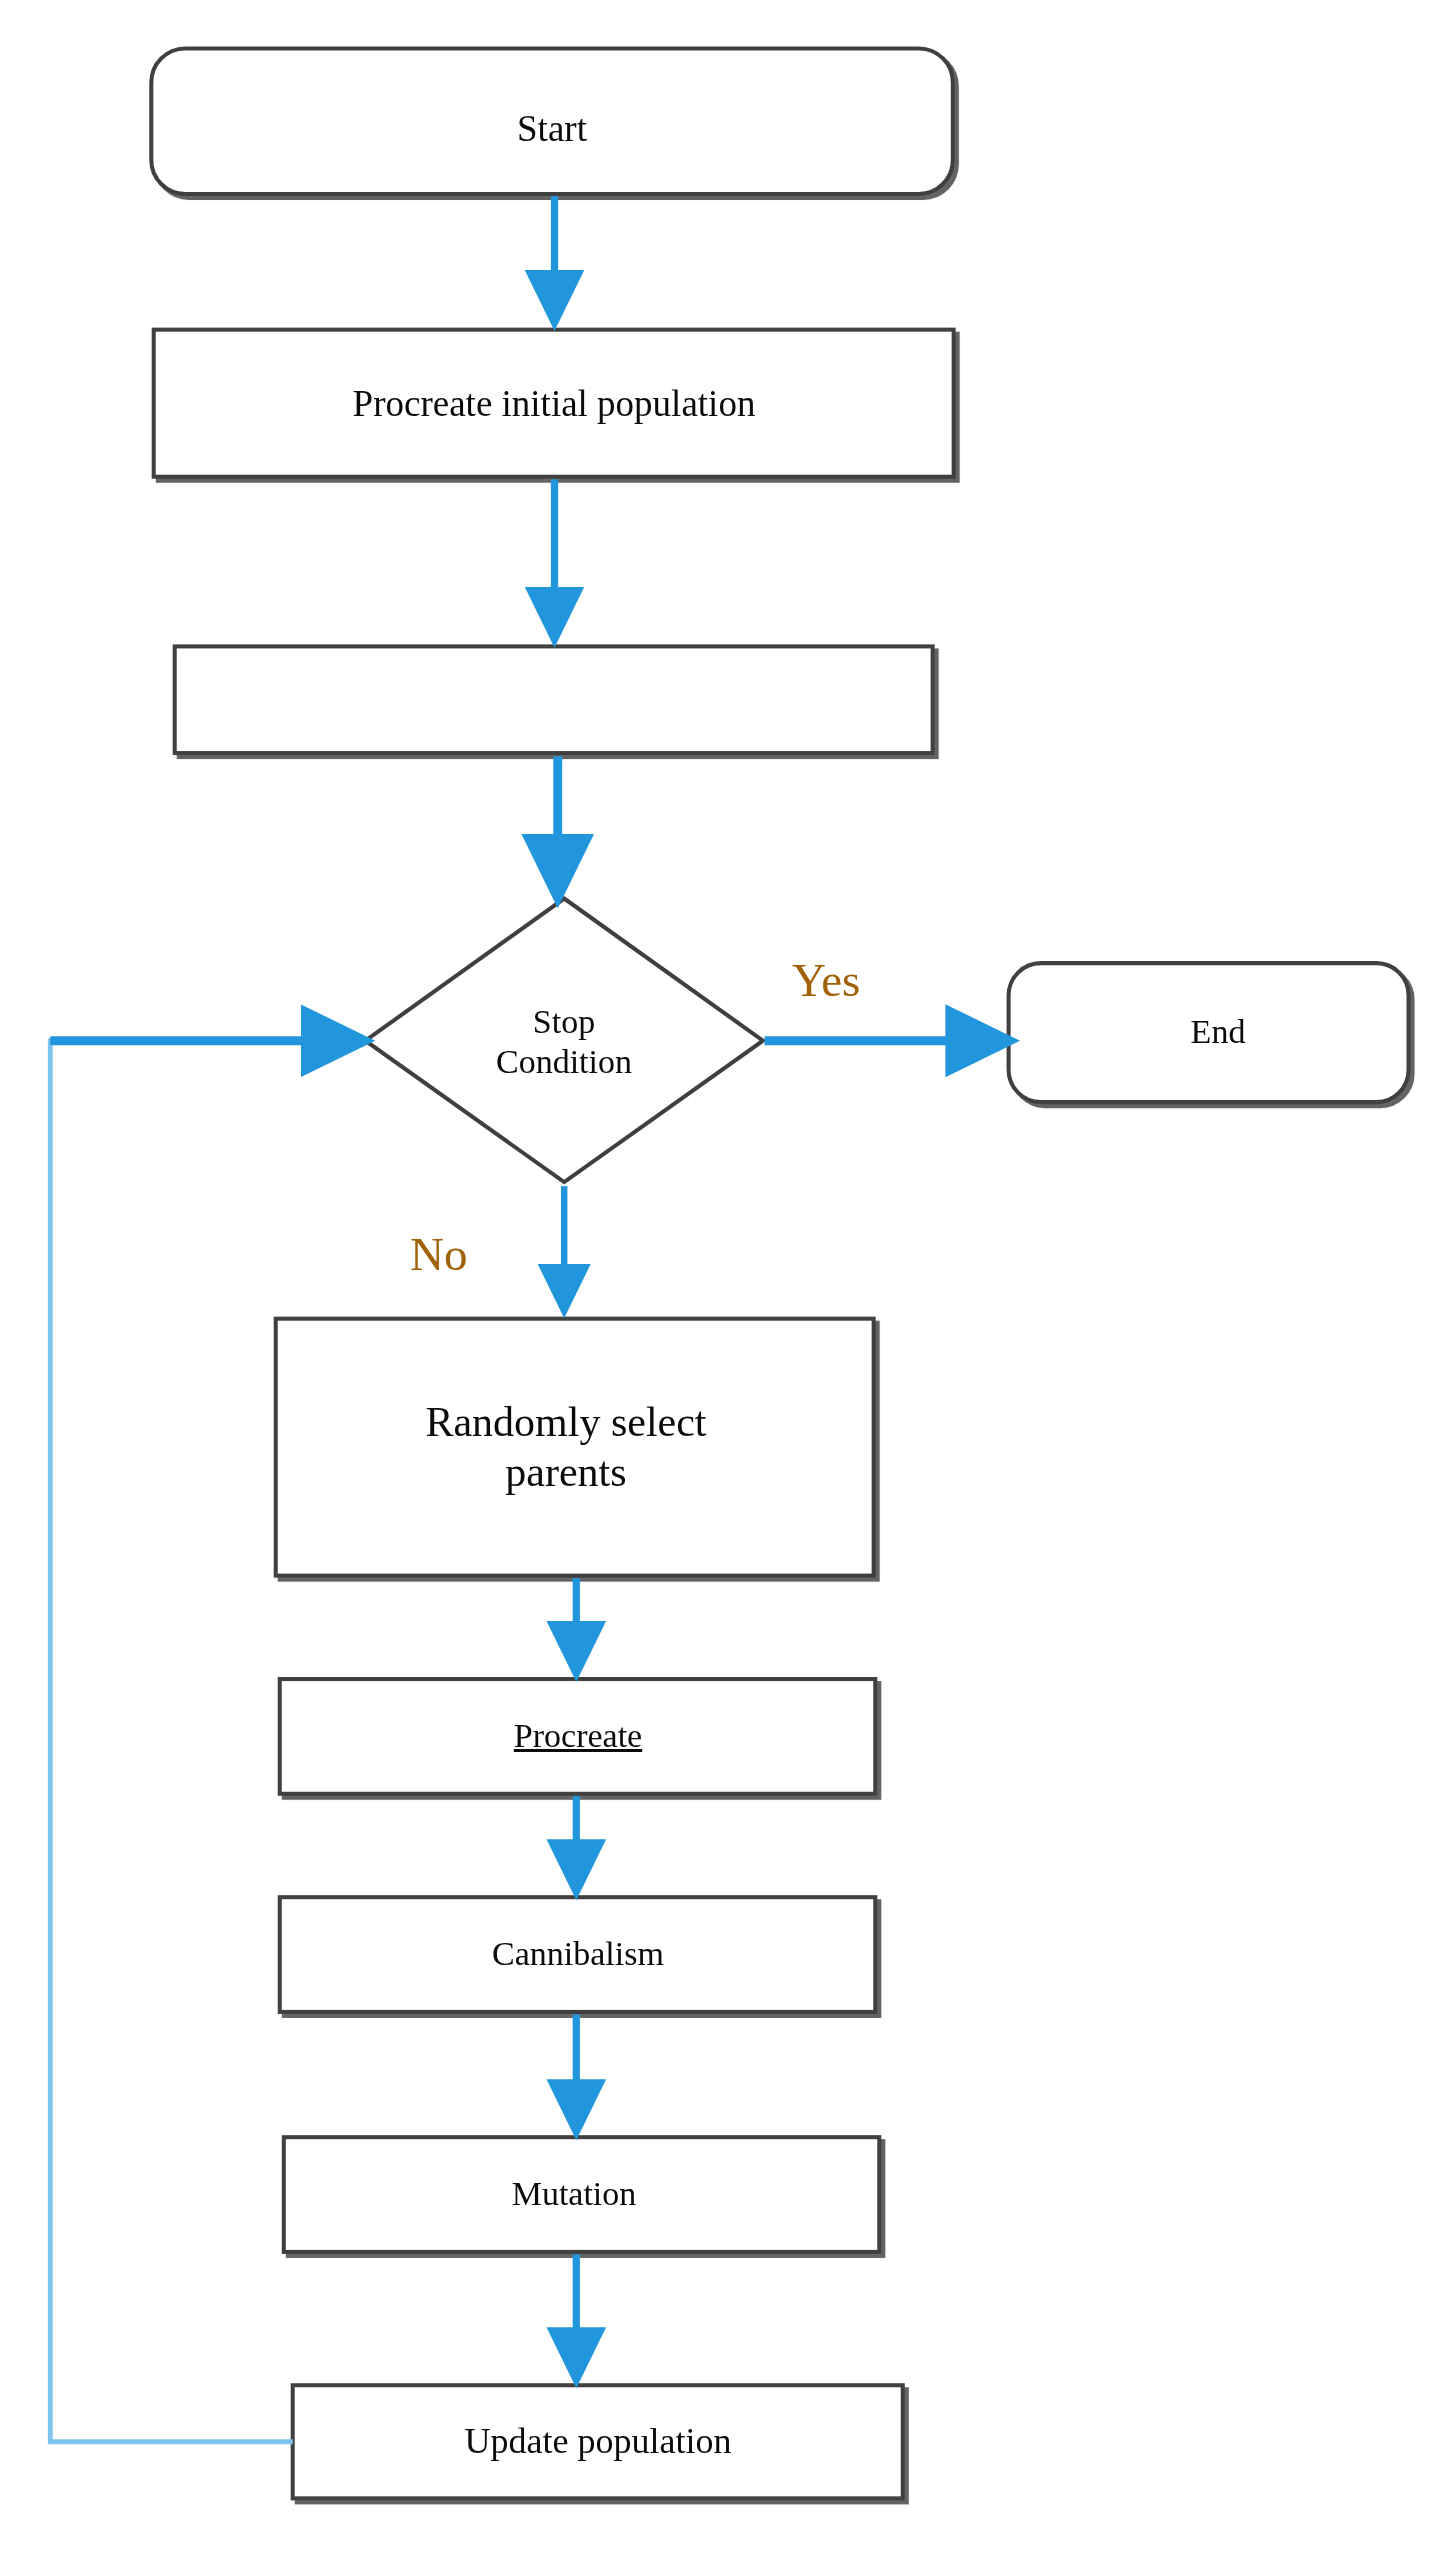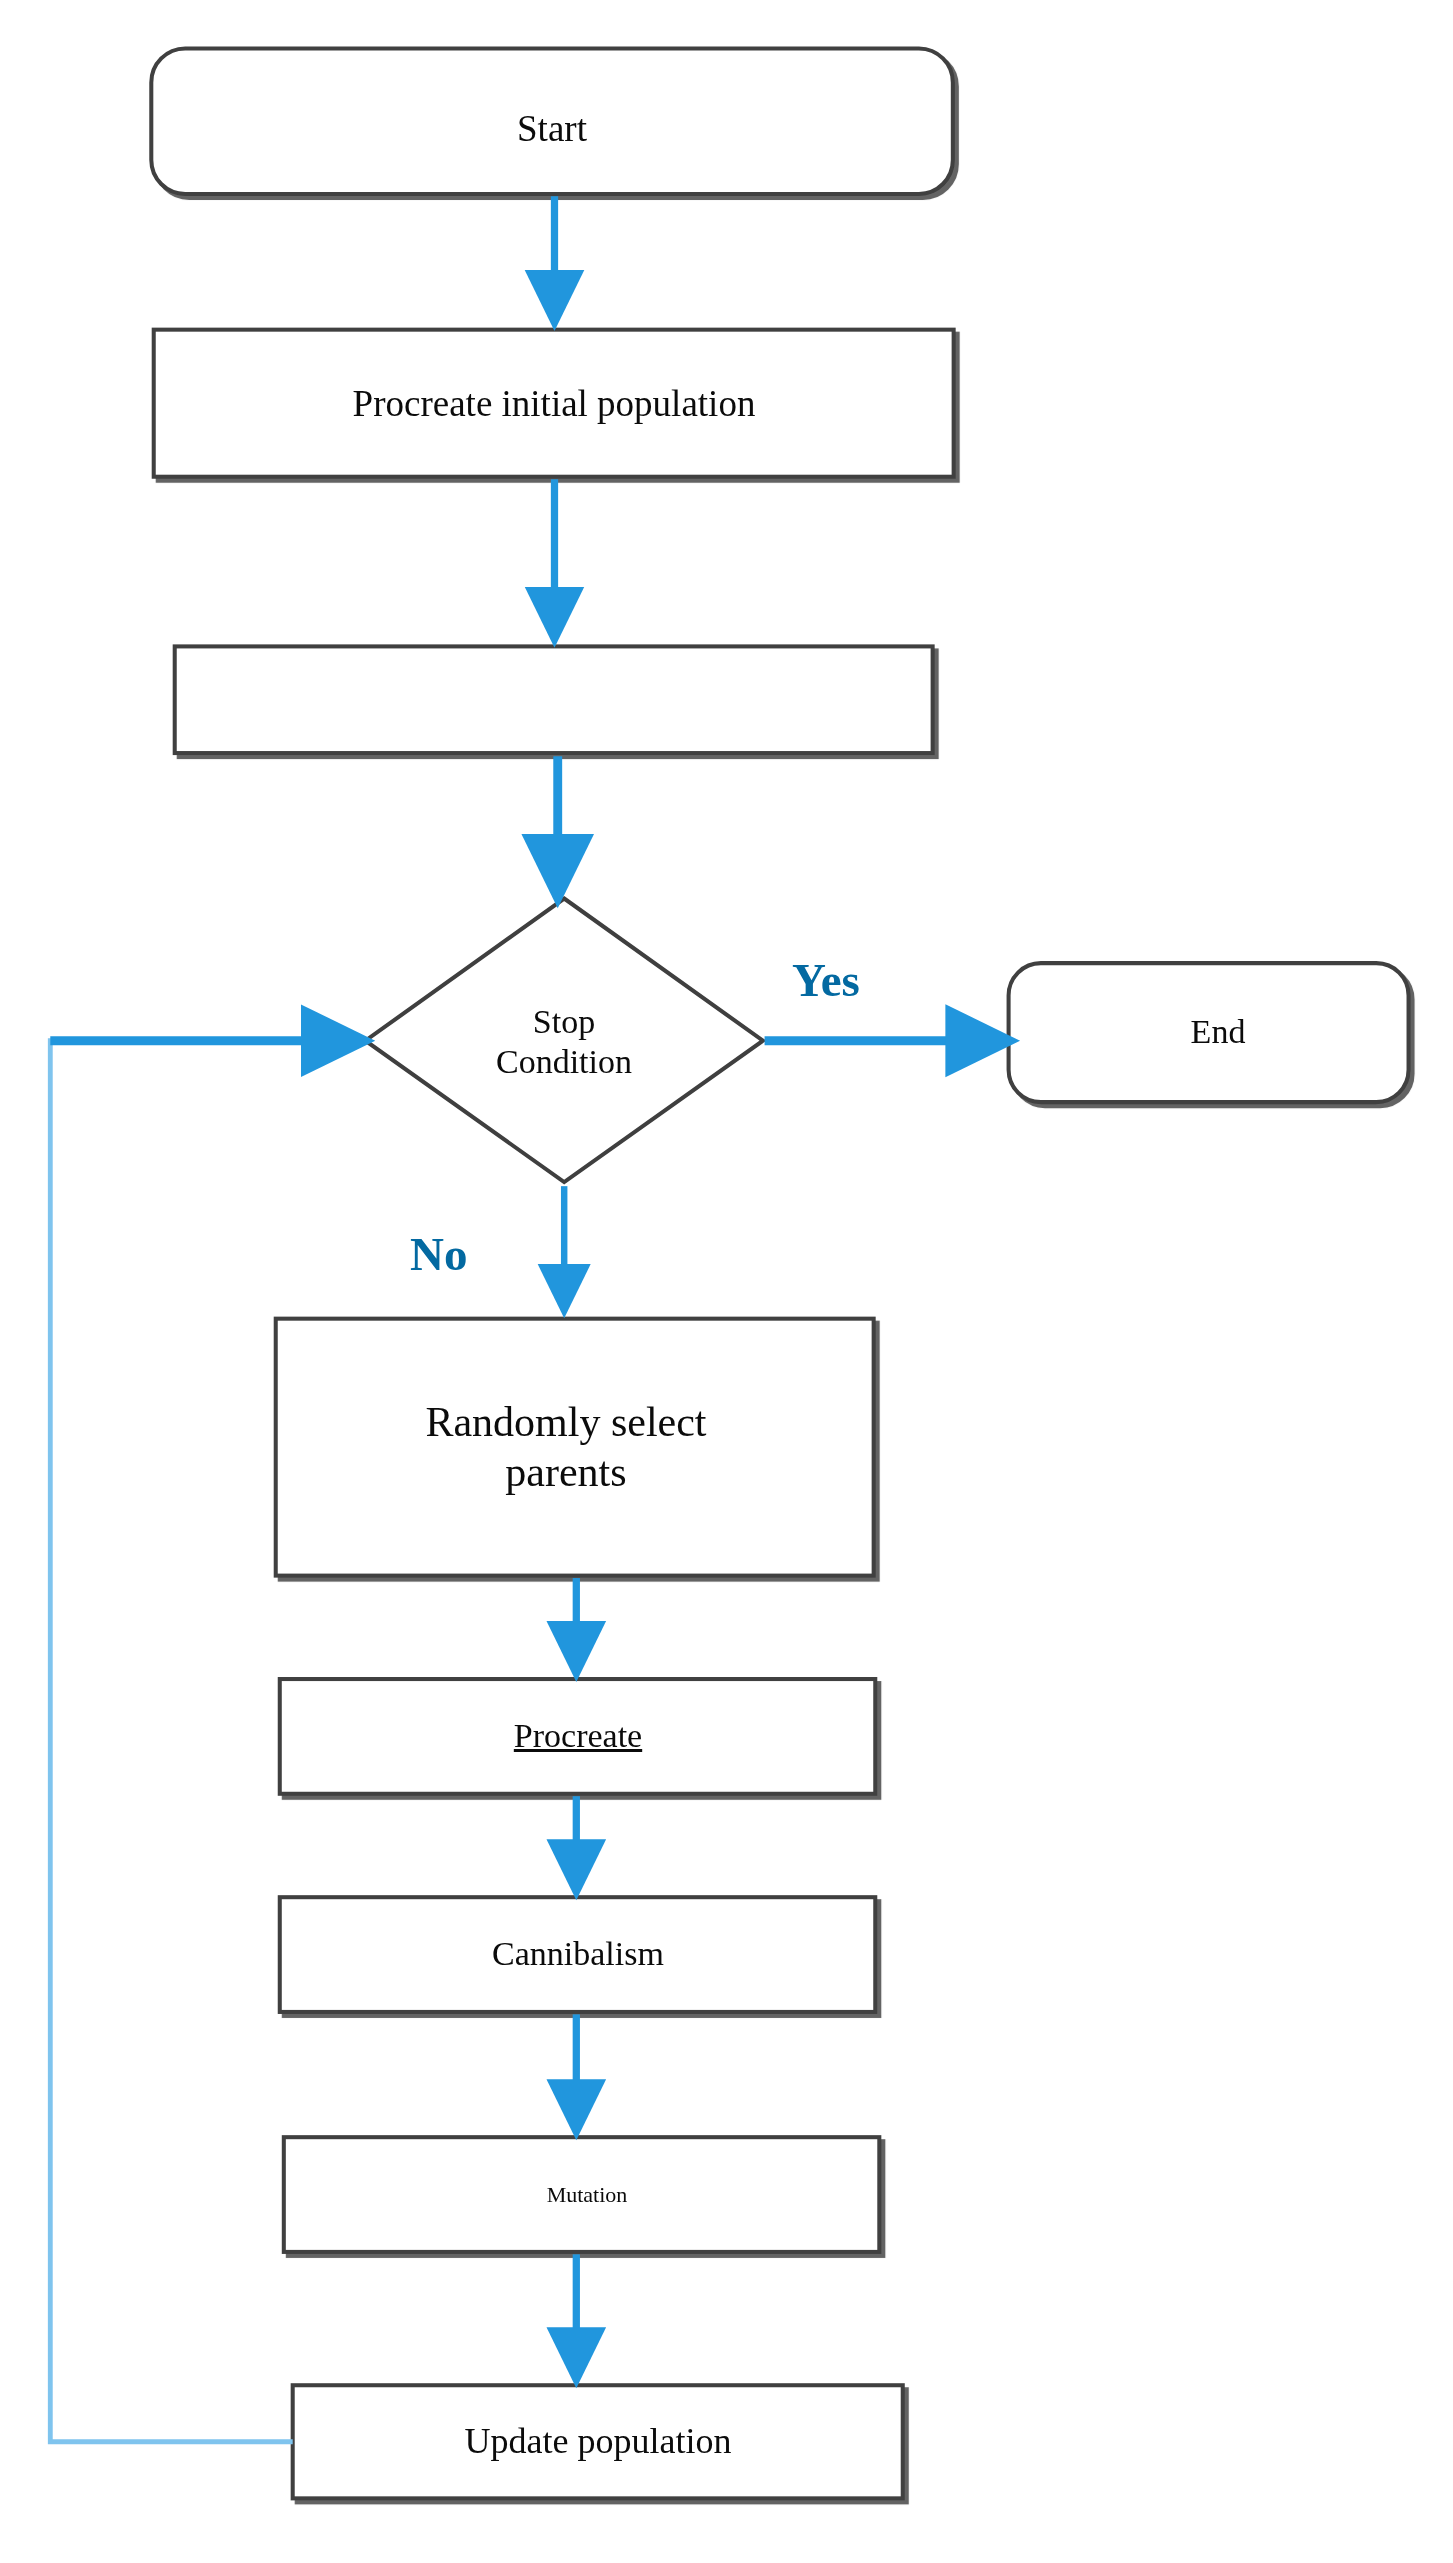--- a/index.html
+++ b/index.html
@@ -33,23 +33,23 @@
     text-align: center;
     color: #0b0b0b;
     font-family: "Liberation Serif", "DejaVu Serif", serif;
     font-weight: 400;
     line-height: 1.18;
     white-space: pre-line;
     pointer-events: none;
   }
   .edge-label {
     position: absolute;
-    color: #0369a1;
+    color: #a16207;
     font-family: "Liberation Serif", "DejaVu Serif", serif;
-    font-weight: 700;
+    font-weight: 400;
     white-space: nowrap;
     pointer-events: none;
   }
 </style>
 </head>
 <body>
 
 <div id="canvas">
 
   <svg id="flow-svg" viewBox="0 0 1799 3172">
@@ -114,21 +114,21 @@
 
   <div class="node-label" style="left:1008px; top:963px; width:400px; height:139px; font-size:34px;margin-left:10px;">End</div>
 
   <div class="node-label" style="left:267px; top:1319px; width:598px; height:257px; font-size:42px;">Randomly select
 parents</div>
 
   <div class="node-label" style="left:280px; top:1679px; width:596px; height:115px; font-size:34px;text-decoration:underline;">Procreate</div>
 
   <div class="node-label" style="left:280px; top:1897px; width:596px; height:115px; font-size:34px;">Cannibalism</div>
 
-  <div class="node-label" style="left:289px; top:2137px; width:596px; height:115px; font-size:22px;">Mutation</div>
+  <div class="node-label" style="left:276px; top:2137px; width:596px; height:115px; font-size:34px;">Mutation</div>
 
   <div class="node-label" style="left:293px; top:2385px; width:610px; height:113px; font-size:36px;text-align:center;">Update population</div>
 
   <div class="edge-label" style="left:792px; top:953px; font-size:47px;">Yes</div>
 
   <div class="edge-label" style="left:410px; top:1227px; font-size:47px;">No</div>
 
 </div>
 
 

